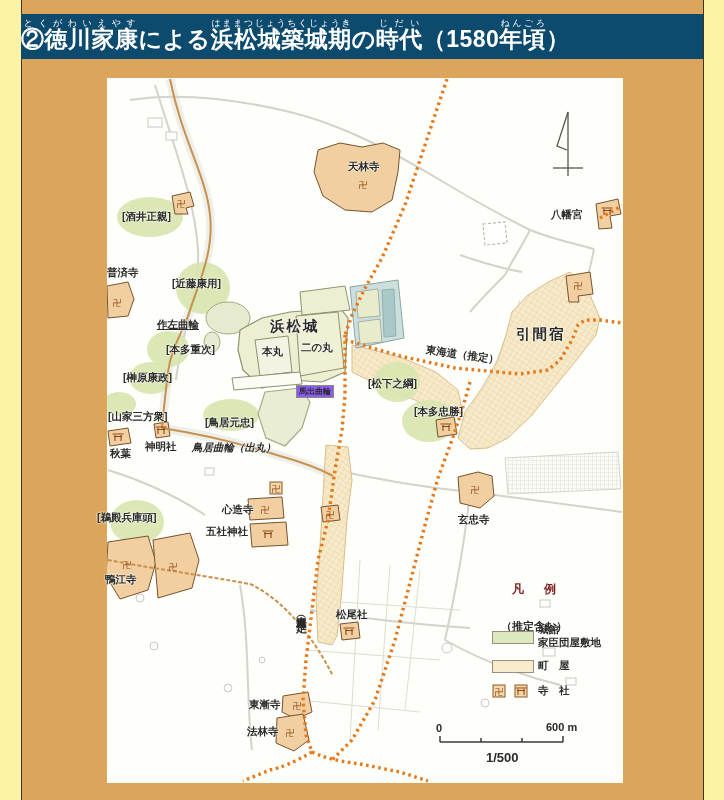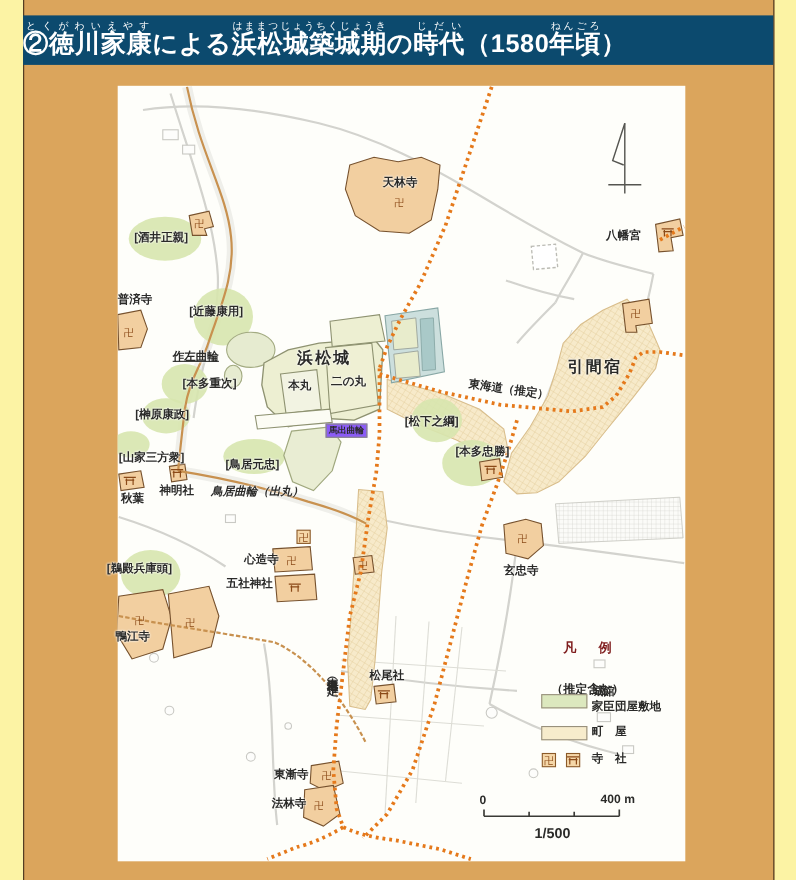--- a/index.html
+++ b/index.html
@@ -276,21 +276,21 @@
   <div class="legend-sub" style="left:501px;top:599px;margin-top:20px;">（推定含む）</div>
   <div class="legend-swatch" style="left:492px;top:631px;background:#DCE8BE;"></div>
   <div class="legend-item-label" style="left:538px;top:623px;">
     <span>城館</span><br><span>家臣団屋敷地</span>
   </div>
   <div class="legend-swatch" style="left:492px;top:660px;background:#F7ECCC;"></div>
   <div class="legend-item-label" style="left:538px;top:659px;">町　屋</div>
   <div class="legend-item-label" style="left:538px;top:684px;text-align:center;">寺　社</div>
 
   <div class="scale-text" style="left:436px;top:722px;font-size:11px;">0</div>
-  <div class="scale-text" style="left:546px;top:721px;font-size:11px;">400 m</div>
+  <div class="scale-text" style="left:546px;top:721px;font-size:11px;">600 m</div>
   <div class="scale-text" style="left:486px;top:750px;font-size:13px;">1/500</div>
 <div class="map-label" style="left: 122px; top: 211px;">[酒井正親]</div>
     <div class="map-label" style="left: 92px; top: 267px; padding-left: 15px;">普済寺</div>
     <div class="map-label" style="left: 172px; top: 278px;">[近藤康用]</div>
     <div class="map-label" style="left: 348px; top: 161px;">天林寺</div>
     <div class="map-label" style="left: 157px; top: 319px; text-decoration: underline;">作左曲輪</div>
     <div class="map-label" style="left: 166px; top: 344px;">[本多重次]</div>
     <div class="map-label big" style="left: 270px; top: 307px; margin-top: 12px;">浜松城</div>
     <div class="map-label" style="left: 262px; top: 346px;">本丸</div>
     <div class="map-label" style="left: 301px; top: 342px;">二の丸</div>

